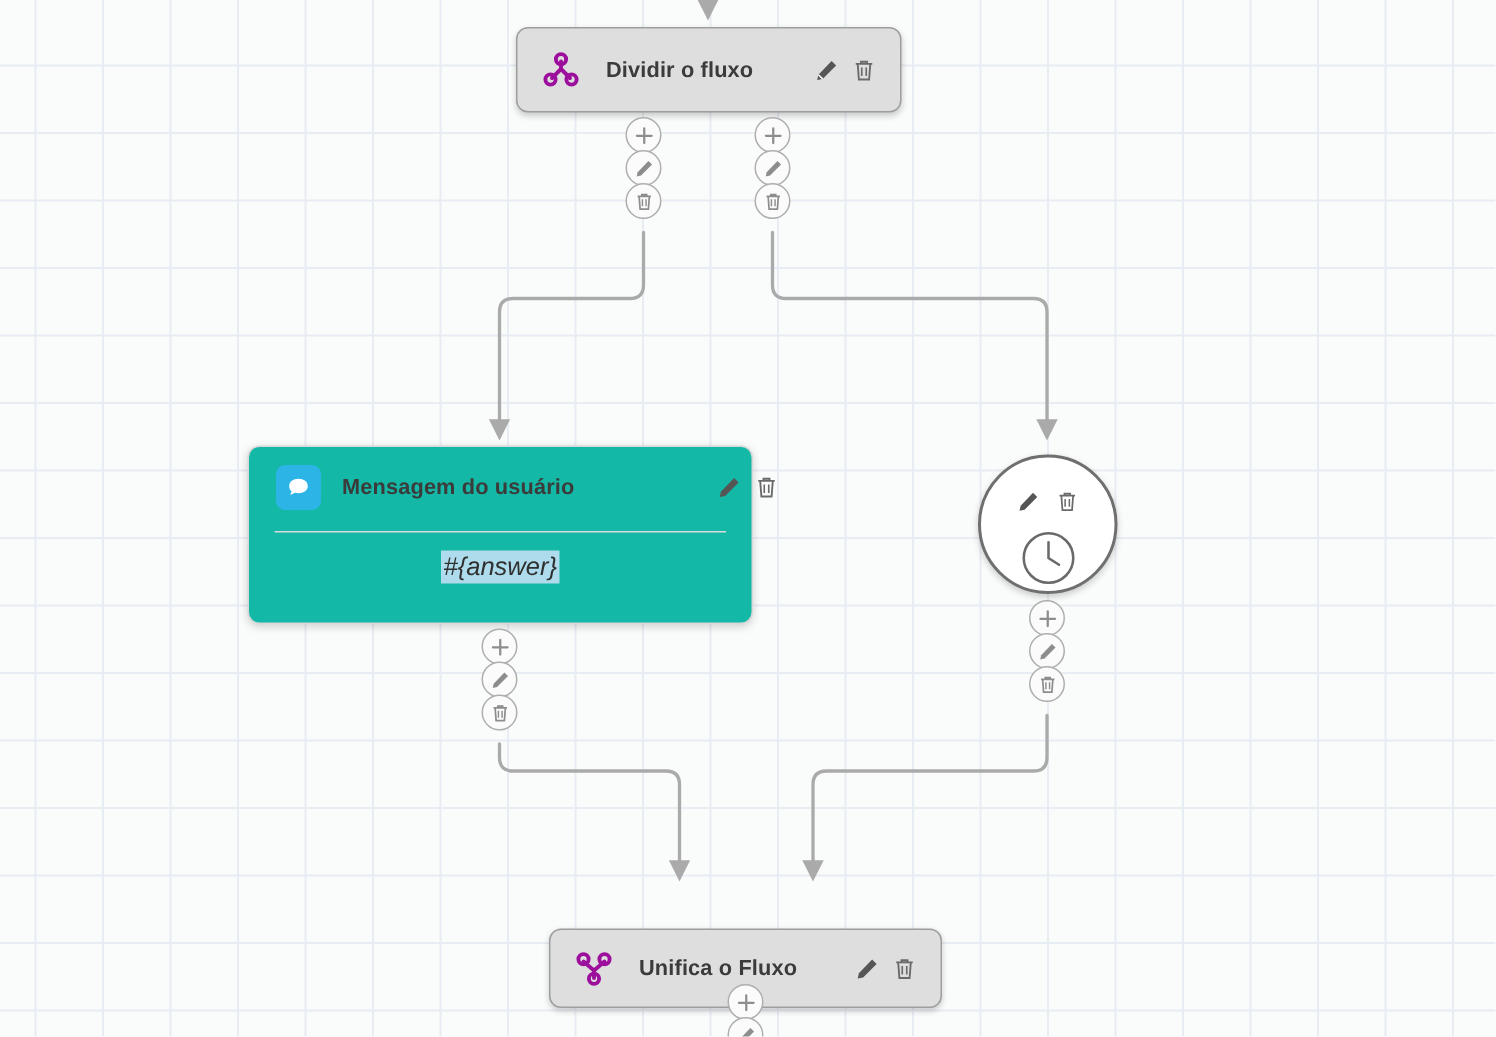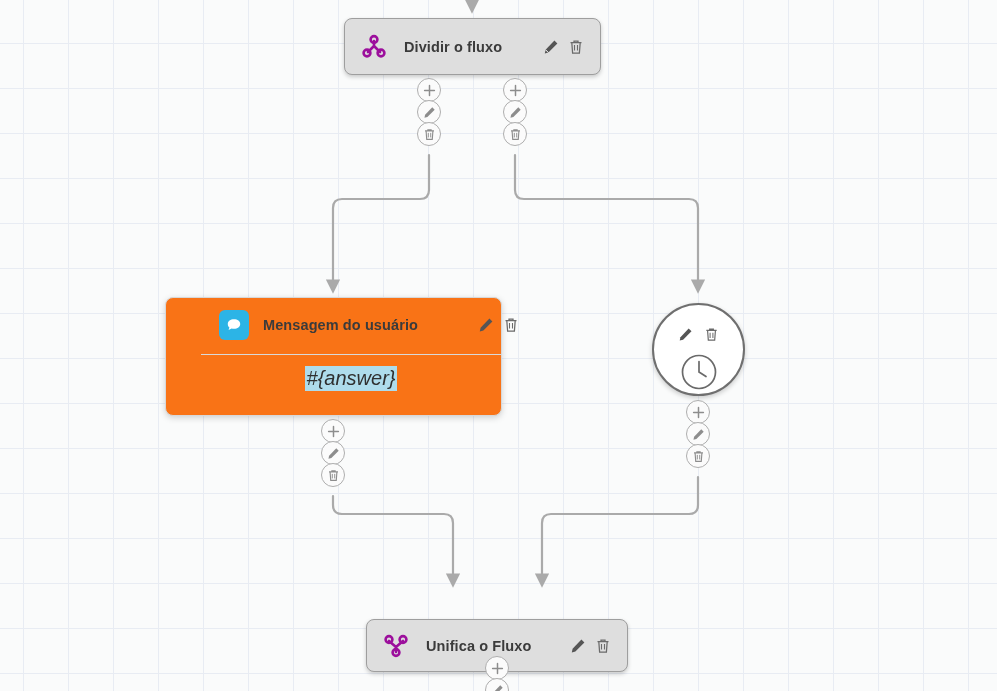--- a/index.html
+++ b/index.html
@@ -45,25 +45,24 @@
   .node-gray {
     background: #dedede;
     border: 1px solid #9e9e9e;
     border-radius: 8px;
     box-shadow: 0 2px 4px rgba(0,0,0,.20);
     display: flex;
     align-items: center;
   }
 
   .node-white {
-    background: #f97316;
+    background: #14b8a6;
     border: 1px solid #d8d8d8;
     border-radius: 8px;
     box-shadow: 0 2px 6px rgba(0,0,0,.17);
-    padding-left: 35px;
   }
 
   .node-circle {
     background: #ffffff;
     border: 2px solid #6f6f6f;
     border-radius: 50%;
     box-shadow: 0 2px 5px rgba(0,0,0,.20);
   }
 
   
@@ -122,21 +121,21 @@
 
   .msg-body {
     display: flex;
     align-items: center;
     justify-content: center;
     height: 46px;
   }
 
   .token {
     font-style: italic;
-    font-size: 20px;
+    font-size: 17px;
     color: #2f2f2f;
     background: #aedcec;
     padding: 1px 2px;
     white-space: nowrap;
   }
 
   
   .stack {
     position: absolute;
     display: flex;

